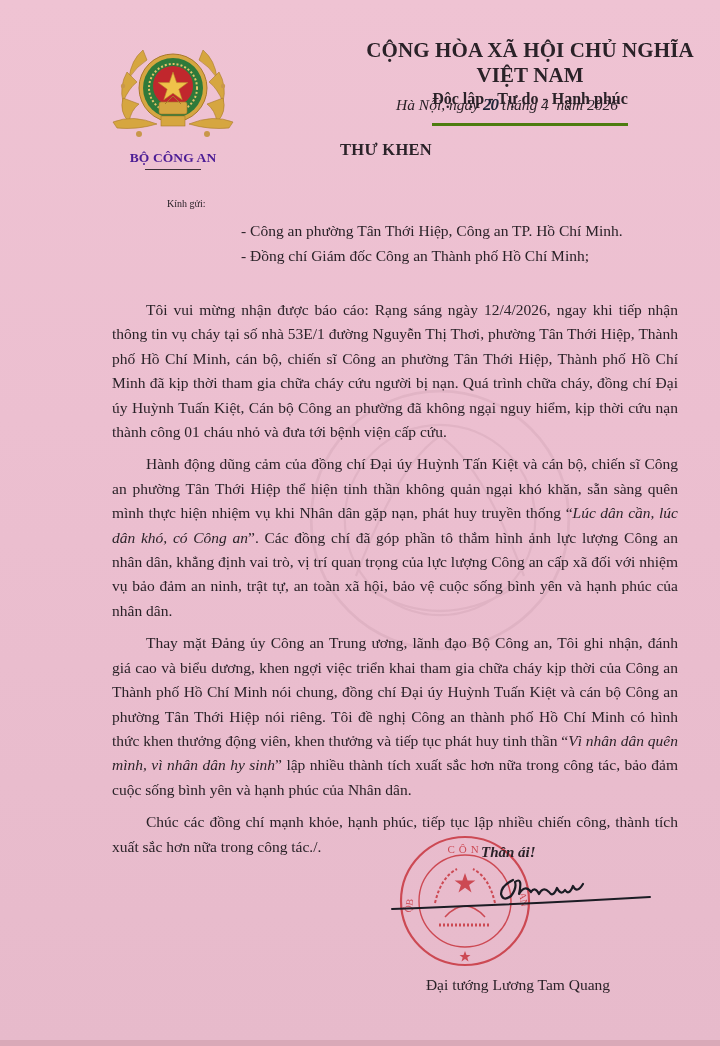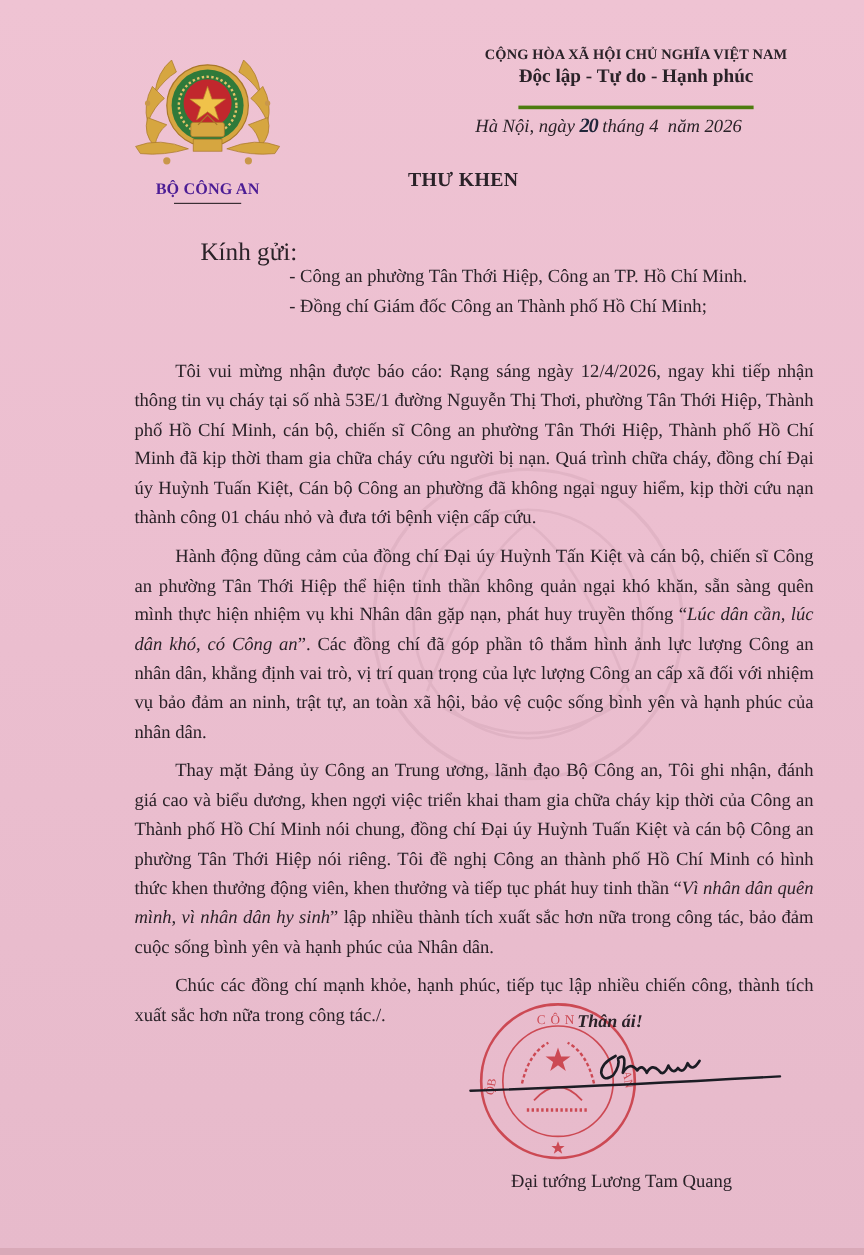--- a/index.html
+++ b/index.html
@@ -14,29 +14,29 @@
   .bottom-edge { position:absolute; left:0; right:0; bottom:0; height:6px; background:#d9a9b8; }
 
   
   .emblem-block { position:absolute; left:98px; top:42px; width:150px; text-align:center; }
   .emblem { width:128px; height:100px; margin:0 auto; display:block; }
   .agency { font-weight:bold; font-size:13.5px; letter-spacing:0.1px; margin-top:8px; color:#4c1d95; }
   .agency-rule { width:56px; height:1px; background:#3a2f35; margin:3px auto 0; }
 
   
   .nation { position:absolute; left:340px; top:38px; width:380px; text-align:center; }
-  .nation-name { font-weight:bold; font-size:12px; letter-spacing:0.1px; }
+  .nation-name { font-weight:bold; font-size:21px; letter-spacing:0.1px; }
   .motto { font-weight:bold; font-size:16px; margin-top:2px; display:inline-block; border-bottom:3px solid #4d7c0f; padding-bottom:15px; }
   .place-date { position:absolute; left:396px; top:95px; font-style:italic; font-size:15.5px; }
   .place-date .day { font-family:Liberation Serif, serif; font-style:italic; font-weight:bold; font-size:17px; color:#20263a; letter-spacing:-1px; }
 
   .doc-title { position:absolute; left:340px; top:140px; font-weight:bold; font-size:16.5px; letter-spacing:0.3px; }
 
   
-  .greet { position:absolute; left:167px; top:198px; font-size:21px; }
+  .greet { position:absolute; left:167px; top:198px; font-size:10px; }
   .recipients { position:absolute; left:241px; top:218px; font-size:15.5px; line-height:25px; }
 
   
   .body { position:absolute; left:112px; top:298px; width:566px; font-size:15.5px; line-height:24.4px; text-align:justify; }
   .body p { margin:0 0 8px 0; text-indent:34px; }
   .body p.last { margin-top:2px; }
 
   
   .closing { position:absolute; left:481px; top:844px; font-weight:bold; font-style:italic; font-size:15px; }
   .seal { position:absolute; left:397px; top:833px; width:136px; height:136px; opacity:0.85; }

